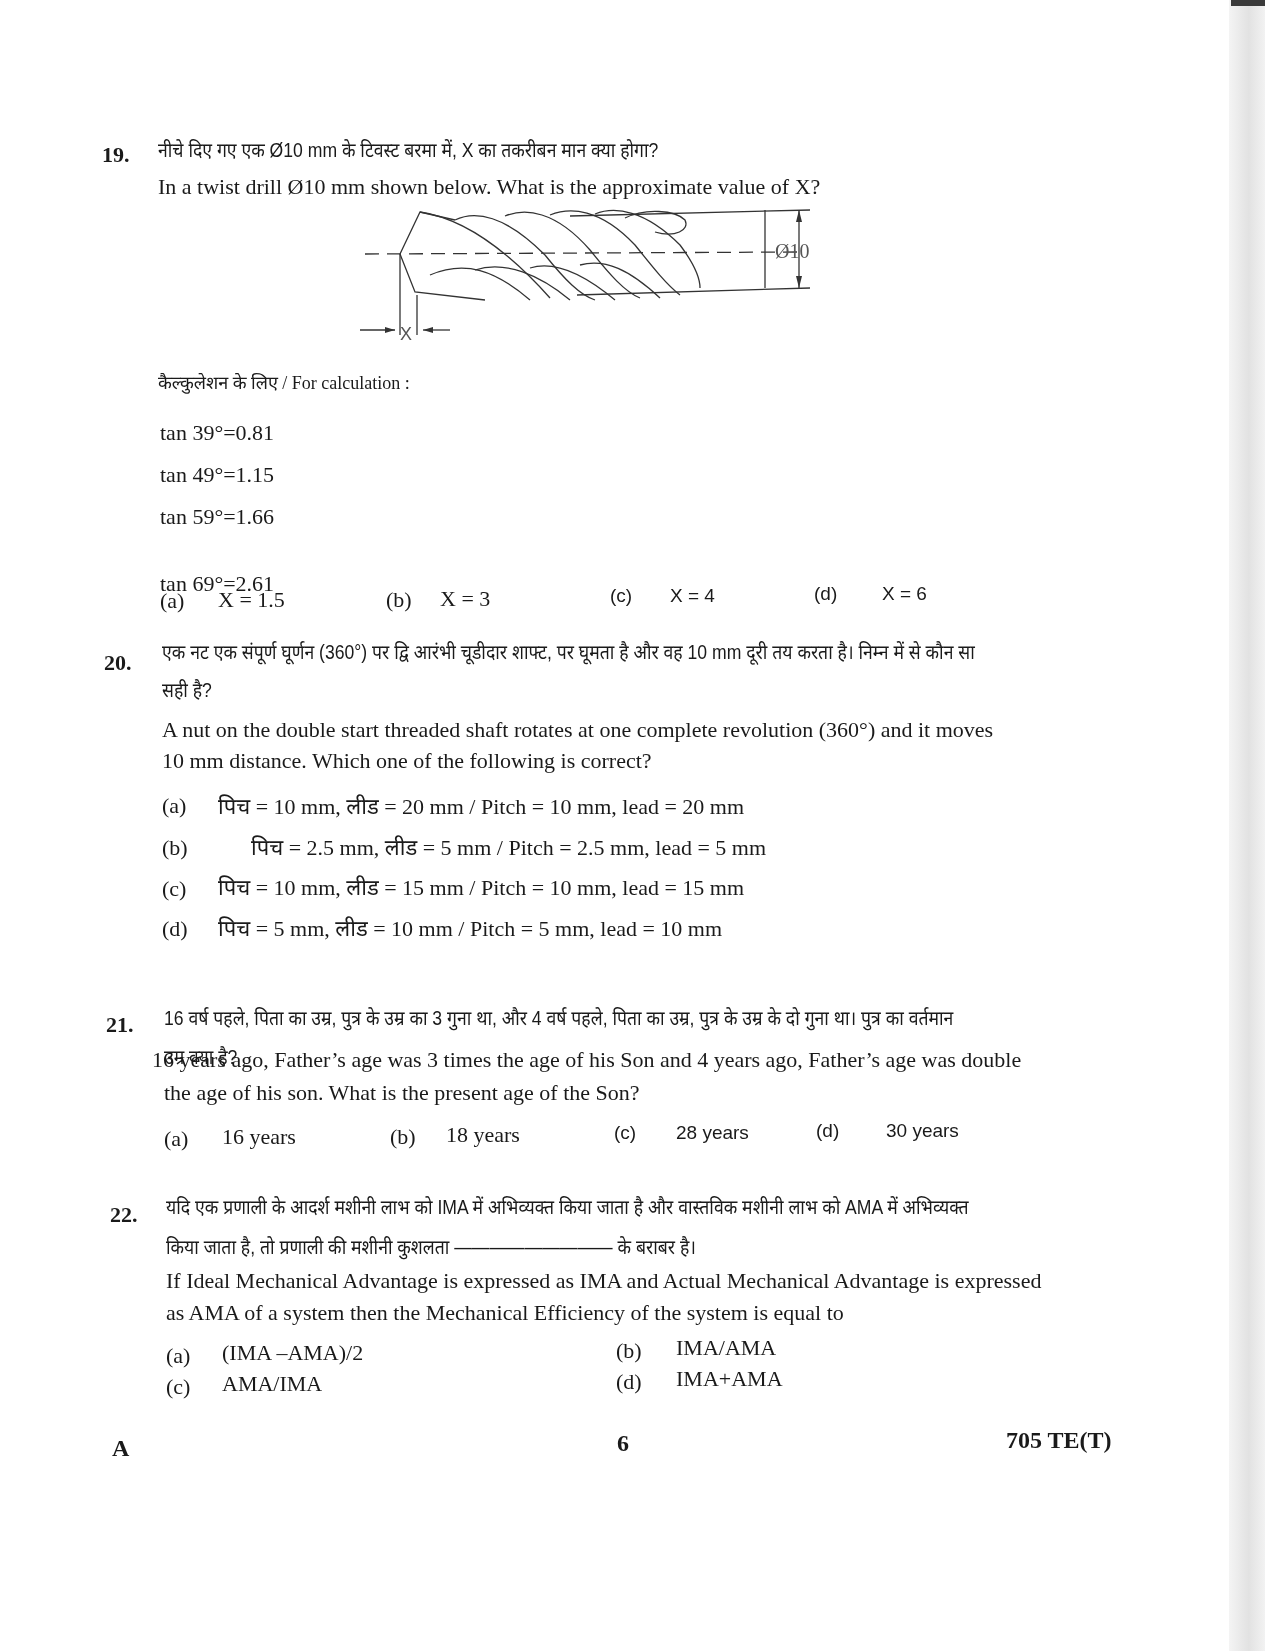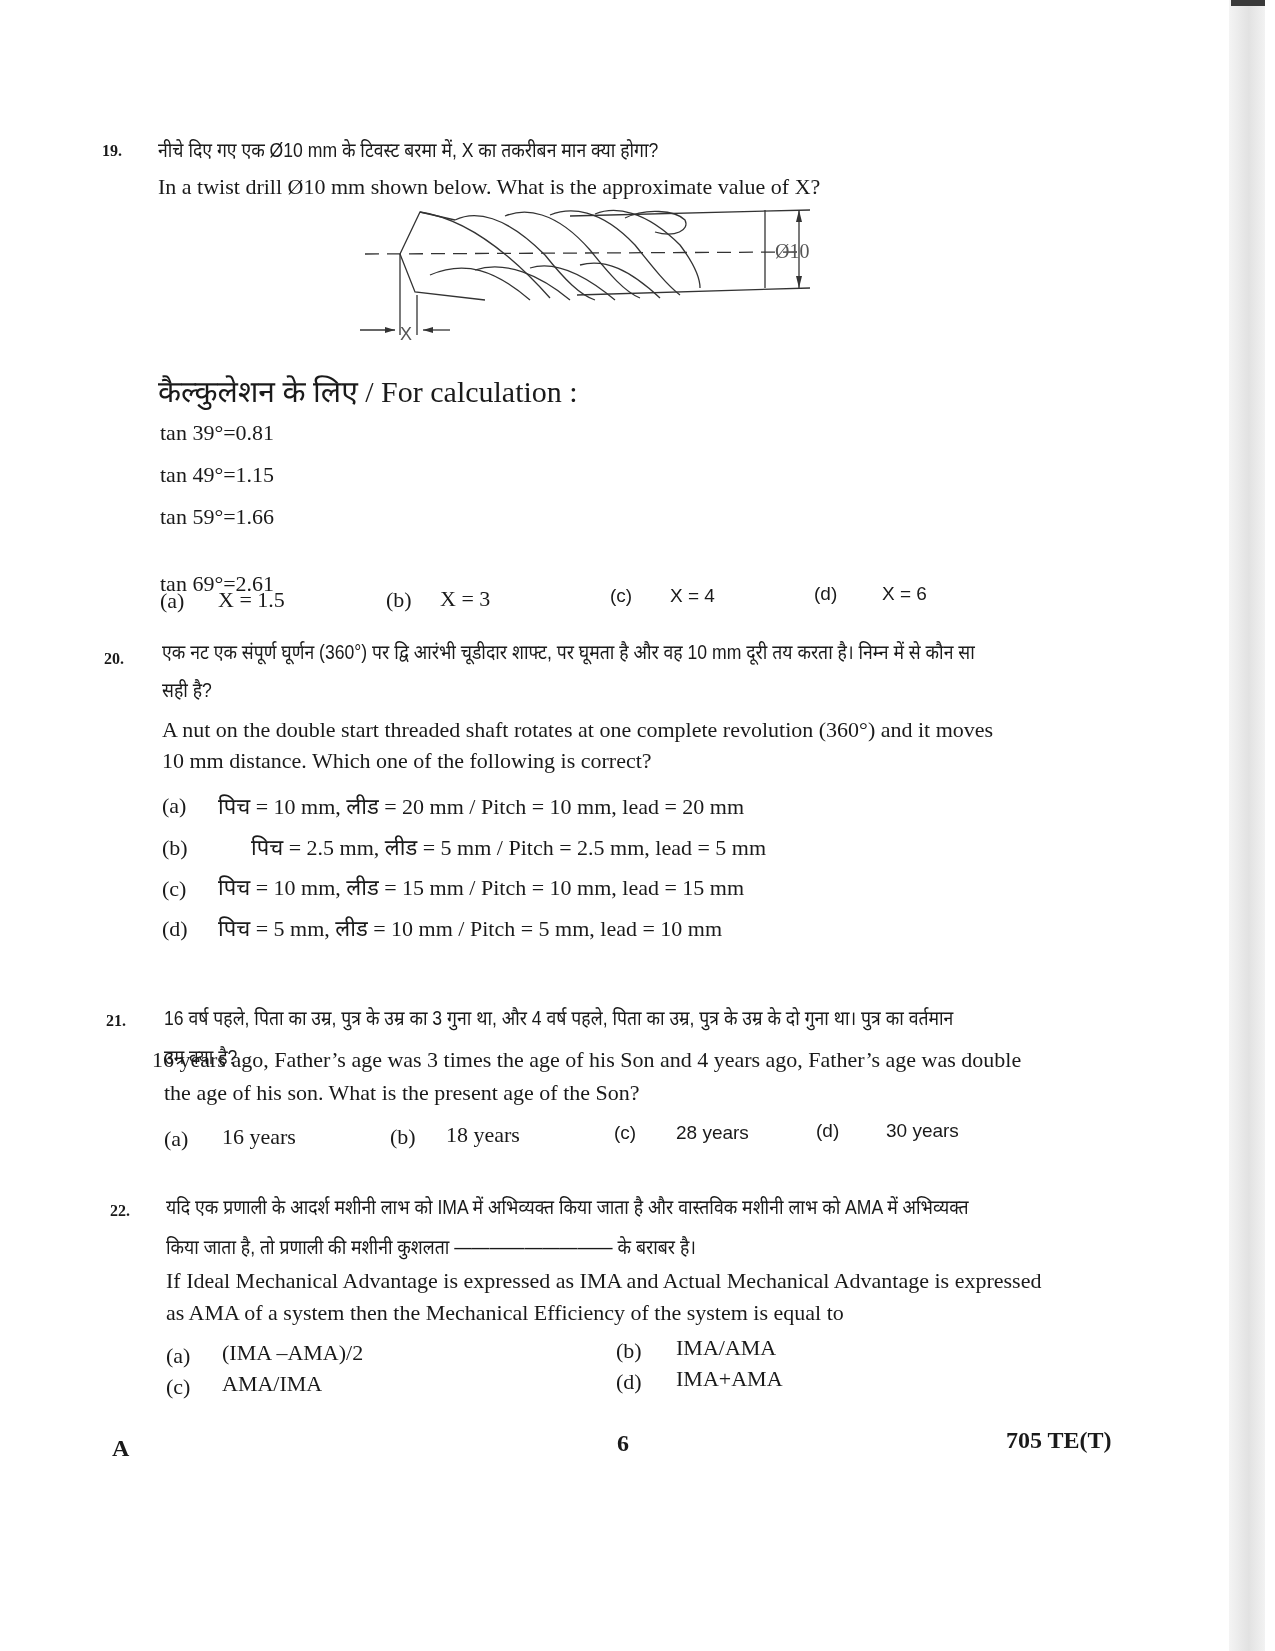--- a/index.html
+++ b/index.html
@@ -10,21 +10,21 @@
     color:#1a1a1a;
   }
   .edge-shadow {
     position:absolute; top:0; right:10px; width:36px; height:1651px;
     background:linear-gradient(to right, #f4f4f4 0%, #e2e2e2 55%, #f2f2f2 100%);
   }
   .edge-mark {
     position:absolute; top:0; right:10px; width:34px; height:6px; background:#3a3a3a;
   }
   .abs { position:absolute; white-space:nowrap; }
-  .qnum { font-weight:bold; font-size:16px; }
+  .qnum { font-weight:bold; font-size:22px; }
   .hi { font-family:"Liberation Sans", sans-serif; font-size:20px; transform:scaleX(0.88); transform-origin:left center; }
   .en { font-size:22px; }
   .sans { font-family:"Liberation Sans", sans-serif; font-size:19px; }
   .opt-label { font-size:22px; }
   .footer { font-weight:bold; font-size:24px; }
 </style>
 </head>
 <body>
 
 <div class="edge-shadow"></div>
@@ -67,21 +67,21 @@
       <line x1="444" y1="10" x2="444" y2="88"></line>
     </g>
     <polygon points="40,130 30,127 30,133" fill="#333"></polygon>
     <polygon points="68,130 78,127 78,133" fill="#333"></polygon>
     <polygon points="444,10 441,22 447,22" fill="#333"></polygon>
     <polygon points="444,88 441,76 447,76" fill="#333"></polygon>
     <text x="420" y="58" font-family="Liberation Serif, serif" font-size="20" fill="#555">Ø10</text>
     <text x="45" y="140" font-family="Liberation Sans, sans-serif" font-size="18" fill="#555">X</text>
   </svg>
 
-  <span class="abs en" style="left:158px;top:370px;font-size:30px;">कैल्कुलेशन के लिए / For calculation :</span>
+  <span class="abs en" style="left:158px;top:370px;font-size:18px;">कैल्कुलेशन के लिए / For calculation :</span>
   <span class="abs en" style="left:160px;top:420px;">tan 39°=0.81</span>
   <span class="abs en" style="left:160px;top:462px;">tan 49°=1.15</span>
   <span class="abs en" style="left:160px;top:504px;">tan 59°=1.66</span>
   <span class="abs en" style="left:160px;top:546px;margin-top:25px;">tan 69°=2.61</span>
 
   <div>
     <span class="abs opt-label" style="left:160px;top:588px;">(a)</span>
     <span class="abs en" style="left:218px;top:587px;">X = 1.5</span>
   </div>
   <div>

